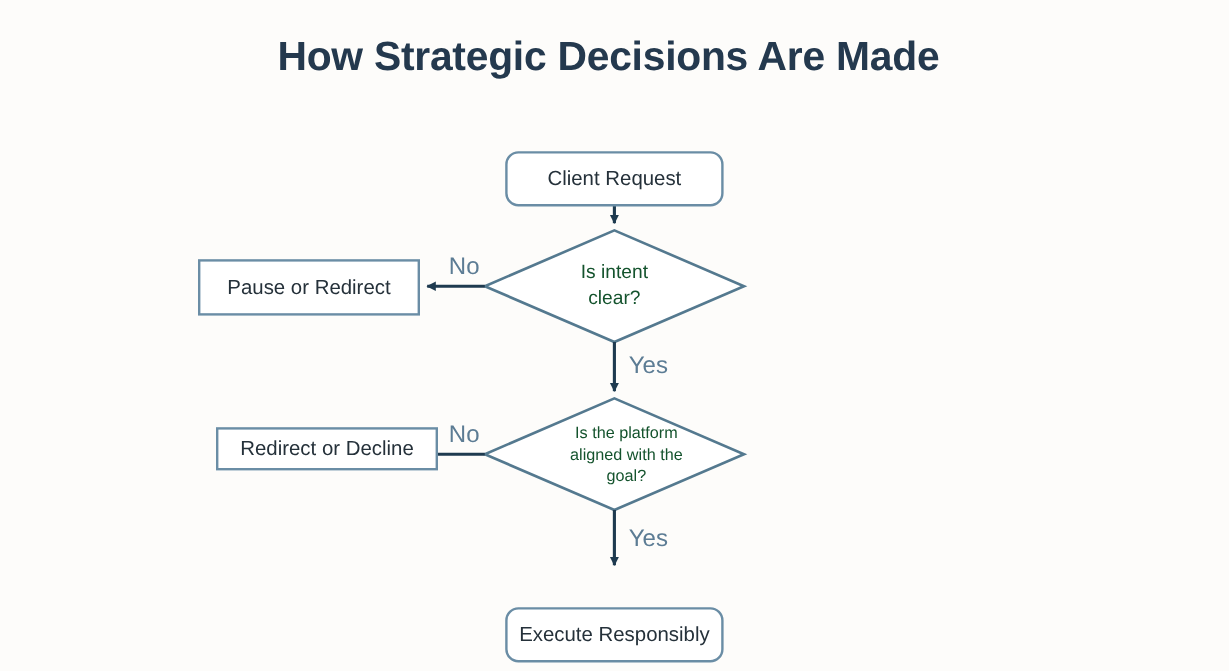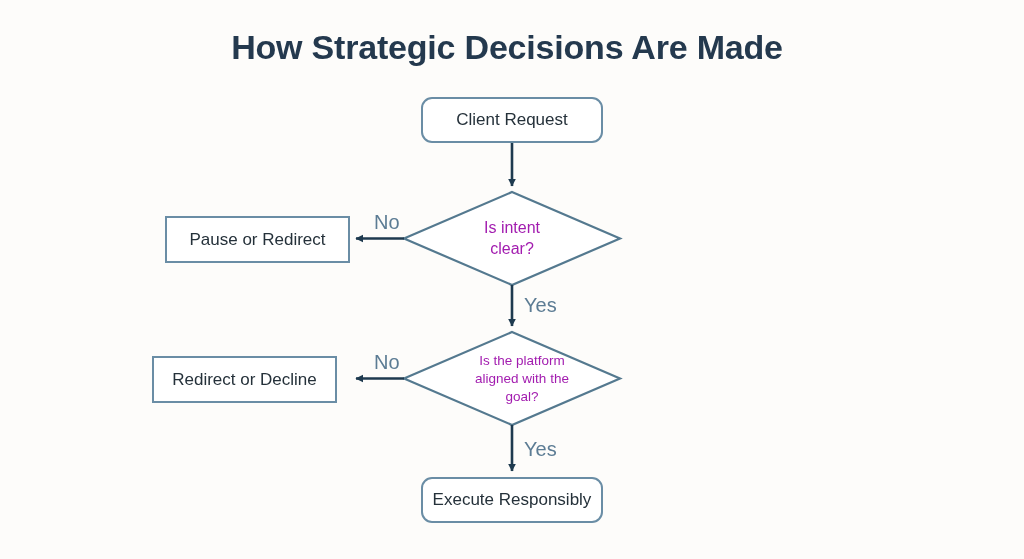--- a/index.html
+++ b/index.html
@@ -36,35 +36,36 @@
     box-sizing: border-box;
     background: #ffffff;
     border: 2px solid #6a8da5;
     display: flex;
     align-items: center;
     justify-content: center;
     color: #25313a;
   }
   .node.rounded {
     border-radius: 11px;
+    margin-top: 29px;
   }
   .node-label {
     font-size: 17px;
     line-height: 1.25;
     text-align: center;
     white-space: pre-line;
   }
   .diamond-label {
     position: absolute;
     box-sizing: border-box;
     display: flex;
     align-items: center;
     justify-content: center;
     text-align: center;
-    color: #a21caf;
+    color: #14532d;
     white-space: pre-line;
     pointer-events: none;
   }
   .diamond-label.big  { font-size: 16px; line-height: 1.3; }
   .diamond-label.small{ font-size: 13.5px; line-height: 1.35; }
   .edge-label {
     position: absolute;
     font-size: 20px;
     color: #5c7c94;
     white-space: nowrap;
@@ -109,21 +110,21 @@
 clear?</div>
 
 <div class="node" style="left:165px; top:216px; width:185px; height:47px;">
   <span class="node-label">Pause or Redirect</span>
 </div>
 
 <div class="diamond-label small" style="left:437px; top:350px; width:170px; height:58px;">Is the platform
 aligned with the
 goal?</div>
 
-<div class="node" style="left:152px; top:356px; width:185px; height:47px;">
+<div class="node" style="left:180px; top:356px; width:185px; height:36px;">
   <span class="node-label">Redirect or Decline</span>
 </div>
 
 <div class="node rounded" style="left:421px; top:477px; width:182px; height:46px;">
   <span class="node-label">Execute Responsibly</span>
 </div>
 
 <div class="edge-label" style="left:374px; top:211px;">No</div>
 
 <div class="edge-label" style="left:524px; top:294px;">Yes</div>

